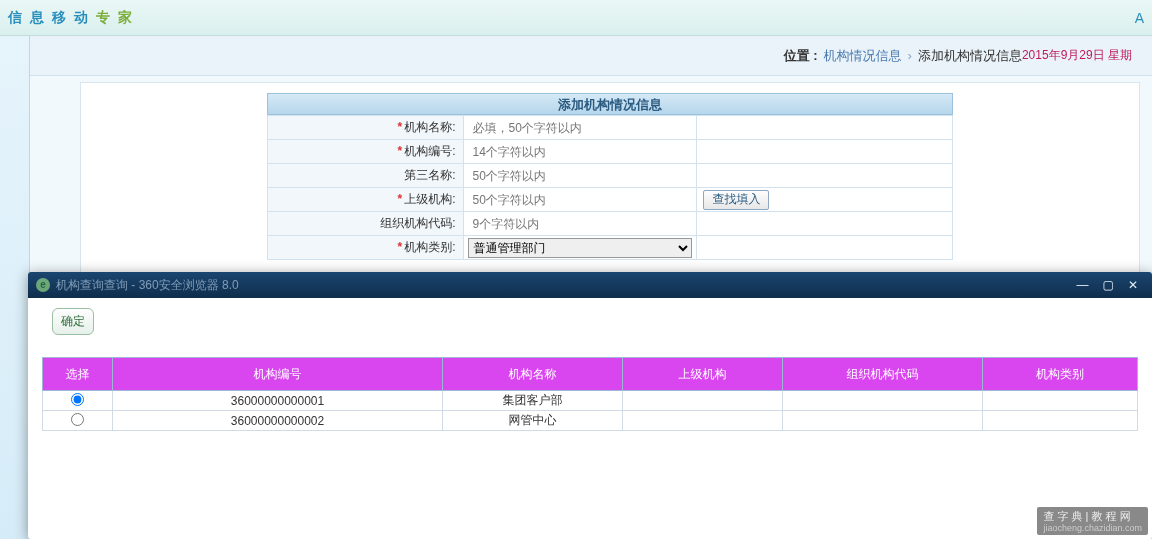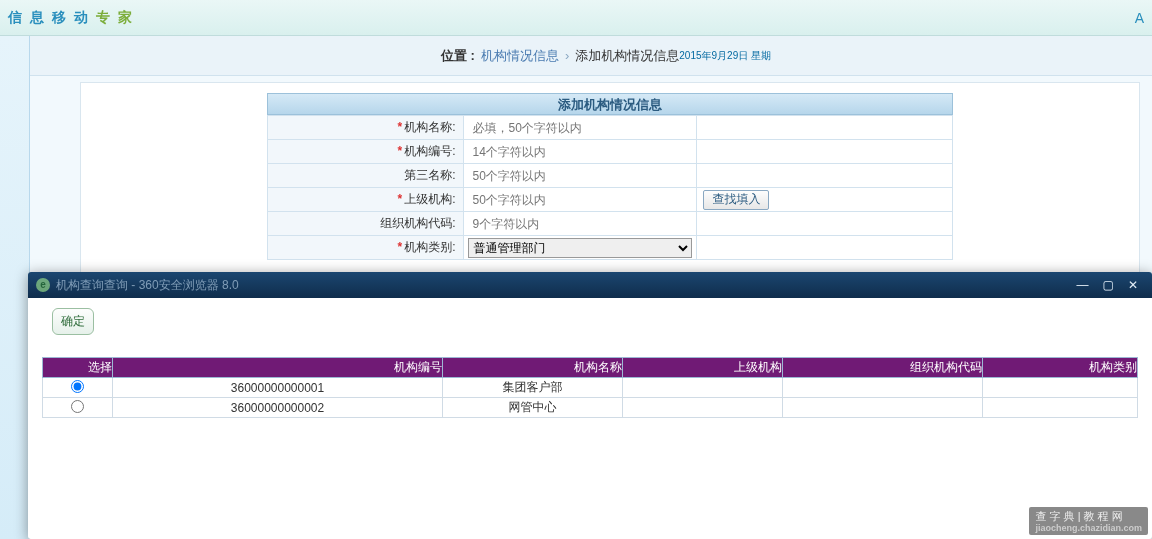--- a/index.html
+++ b/index.html
@@ -40,27 +40,27 @@
       left: 30px; right: 0; top: 36px; bottom: 0;
       background: #f2f9fd;
     }
     .breadcrumb-bar {
       height: 40px;
       background: #eaf3f9;
       border-bottom: 1px solid #d0e2ee;
       display: flex;
       align-items: center;
       padding: 0 20px 0 50px;
-      justify-content: center;
+      justify-content: flex-end;
     }
     .breadcrumb-left { display: flex; align-items: center; gap: 6px; color: #333; font-size: 13px; }
     .breadcrumb-left .loc { font-weight: bold; }
     .breadcrumb-left .link { color: #4a7bb0; }
     .breadcrumb-left .sep { color: #8aa8c2; }
-    .breadcrumb-right { color: #0369a1; font-size: 10px; }
+    .breadcrumb-right { color: #be185d; font-size: 12px; }
     .content-panel {
       margin: 6px 12px 12px 50px;
       background: #fff;
       border: 1px solid #d9e6ef;
       min-height: 200px;
       padding-top: 10px;
     }
     .form-title-bar {
       margin: 0 auto;
       width: 686px;
@@ -151,27 +151,27 @@
       border: 1px solid #9bbfa2;
       border-radius: 6px;
       color: #2e6b3a;
       font-size: 12px;
       cursor: pointer;
       margin-bottom: 22px;
       margin-left: 10px;
     }
     .data-table { width: 100%; border-collapse: collapse; }
     .data-table th {
-      background: #701a75;
+      background: #d946ef;
       color: #fff;
       font-weight: normal;
       font-size: 12px;
-      height: 20px;
+      height: 33px;
       border: 1px solid #9cb8d4;
-      text-align: right;
+      text-align: center;
     }
     .data-table td {
       border: 1px solid #d0dbe5;
       text-align: center;
       height: 20px;
       font-size: 12px;
       color: #333;
     }
     .col-sel { width: 70px; }
     .col-code { width: 330px; }
@@ -183,21 +183,21 @@
       right: 4px;
       bottom: 4px;
       background: rgba(40,40,40,0.55);
       color: #eee;
       font-size: 11px;
       padding: 2px 6px;
       border-radius: 2px;
       z-index: 20;
       display: flex; align-items: center; gap: 3px;
     }
-    .watermark .sub { font-size: 9px; color: #ccc; display:block; line-height:1;font-weight:bold; }
+    .watermark .sub { font-size: 9px; color: #ccc; display:block; line-height:1; }
   </style>
 </head>
 <body>
 
 <div class="top-bar">
   <span class="char c1">信</span>
   <span class="char c2">息</span>
   <span class="char c3">移</span>
   <span class="char c4">动</span>
   <span class="char c5">专</span>

